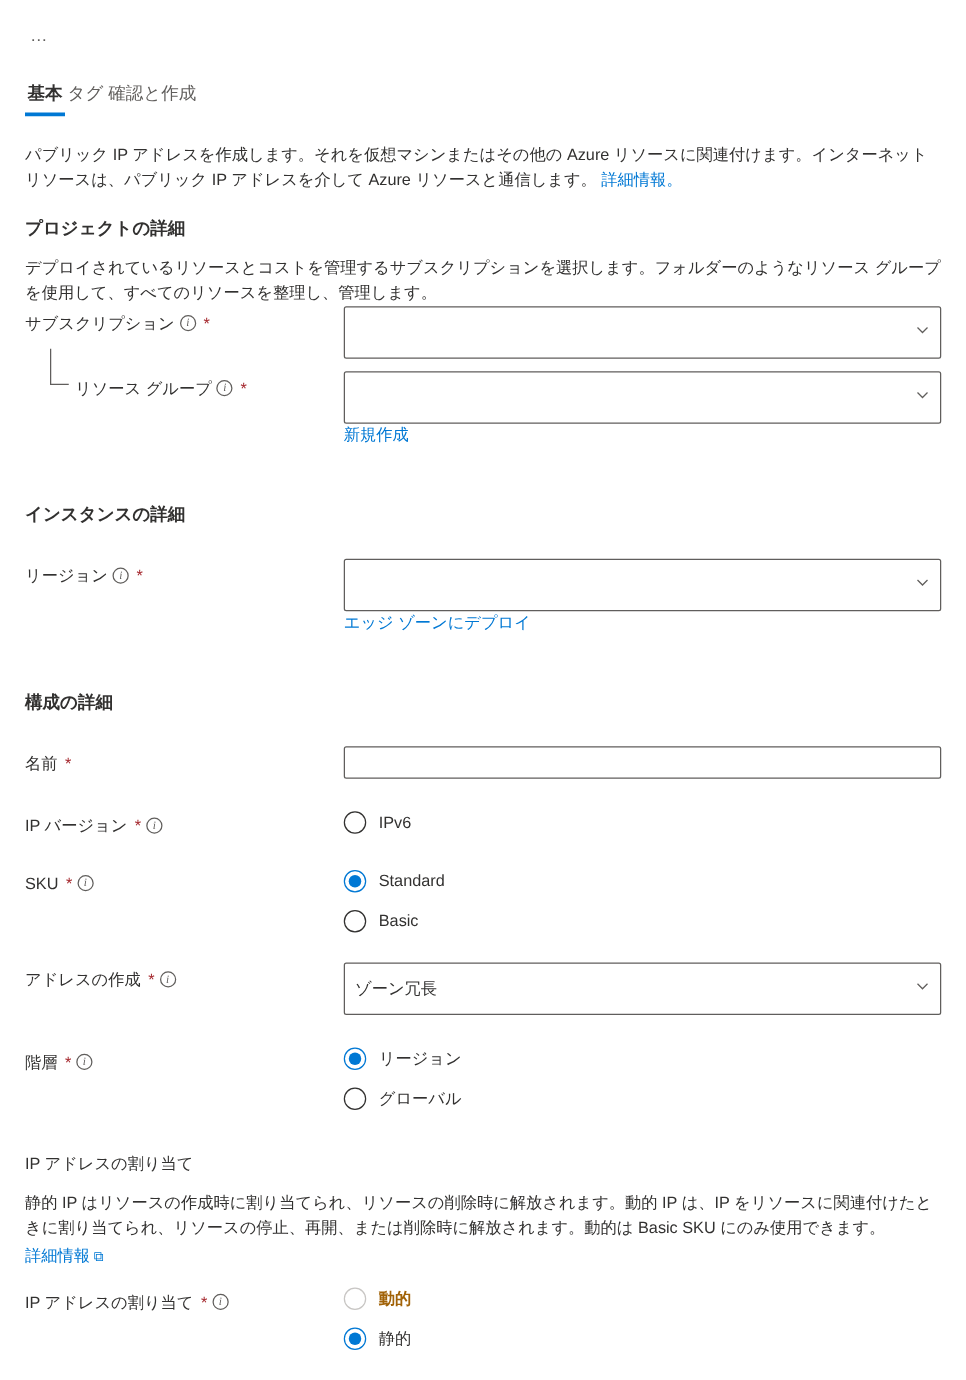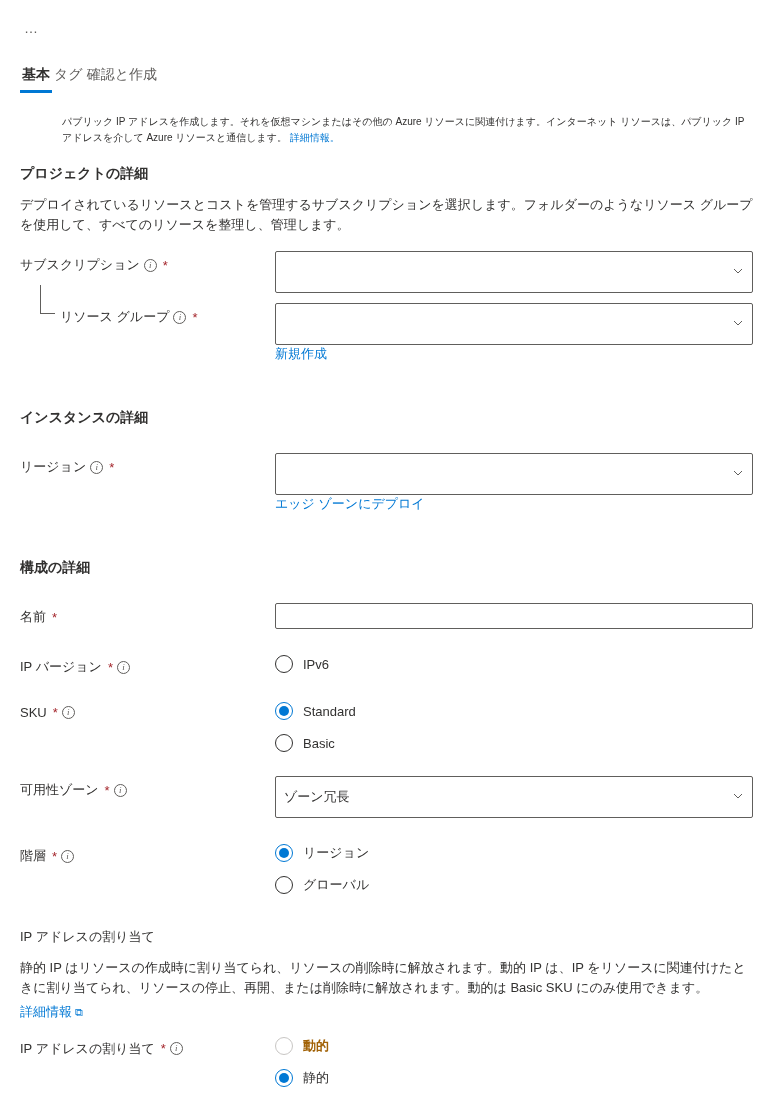--- a/index.html
+++ b/index.html
@@ -38,37 +38,36 @@
       color: #605e5c;
       cursor: pointer;
       border-bottom: 3px solid transparent;
     }
     .tab.active {
       color: #323130;
       font-weight: 600;
       border-bottom: 3px solid #0078d4;
     }
     .intro-text {
-      font-size: 10px;
+      font-size: 13px;
       color: #323130;
       line-height: 1.55;
       margin-bottom: 20px;
-      margin-left: 42px;
     }
     .link { color: #0078d4; cursor: pointer; }
     .section-heading {
       font-size: 14px;
       font-weight: 600;
       margin-top: 8px;
       margin-bottom: 12px;
     }
     .section-desc {
       font-size: 13px;
       line-height: 1.55;
-      margin-bottom: 16px;
+      margin-bottom: 0;
     }
     .form-row {
       display: flex;
       align-items: flex-start;
       margin-bottom: 10px;
     }
     .label-col {
       width: 255px;
       flex-shrink: 0;
       padding-top: 5px;
@@ -331,21 +330,21 @@
         <span>Basic</span>
       </div>
     </div>
   </div>
 </div>
 
 <div class="spacer-sm"></div>
 
 <div class="form-row">
   <div class="label-col">
-    <span>可用性ゾーン</span>
+    <span>アドレスの作成</span>
     <span class="req">*</span>
     <span class="info-icon">i</span>
   </div>
   <div class="control-col">
     <div class="dropdown">
       <span>ゾーン冗長</span>
       <span class="chev">
         <svg width="12" height="12" viewBox="0 0 12 12">
             <path d="M2 4 L6 8 L10 4" stroke="#605e5c" stroke-width="1" fill="none"></path>
           </svg>

